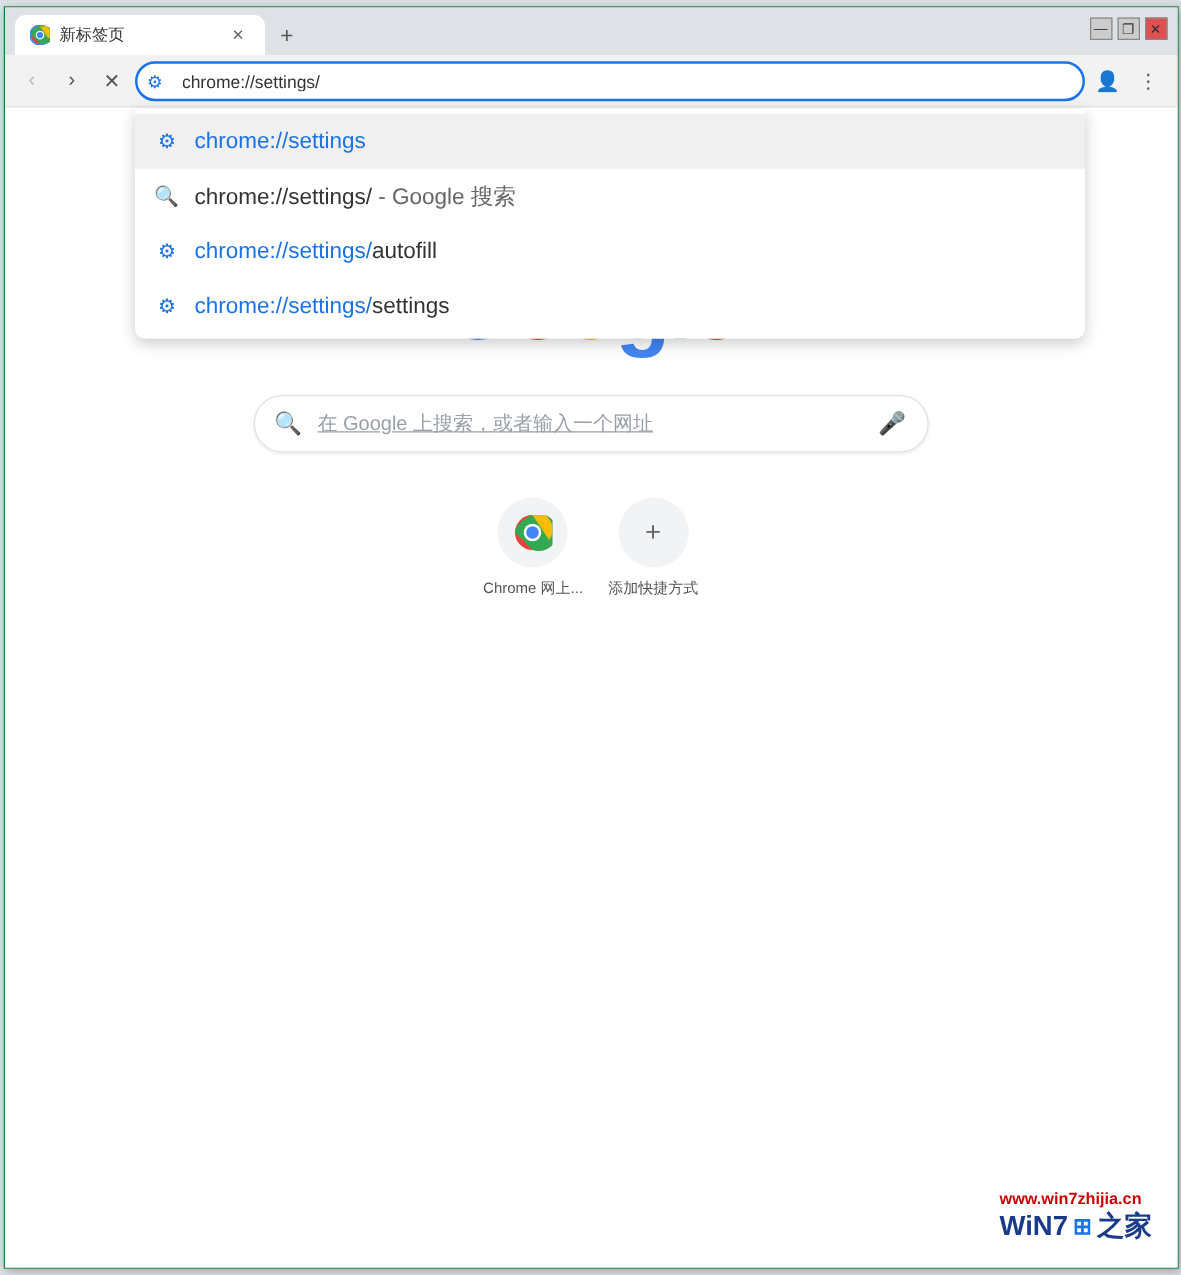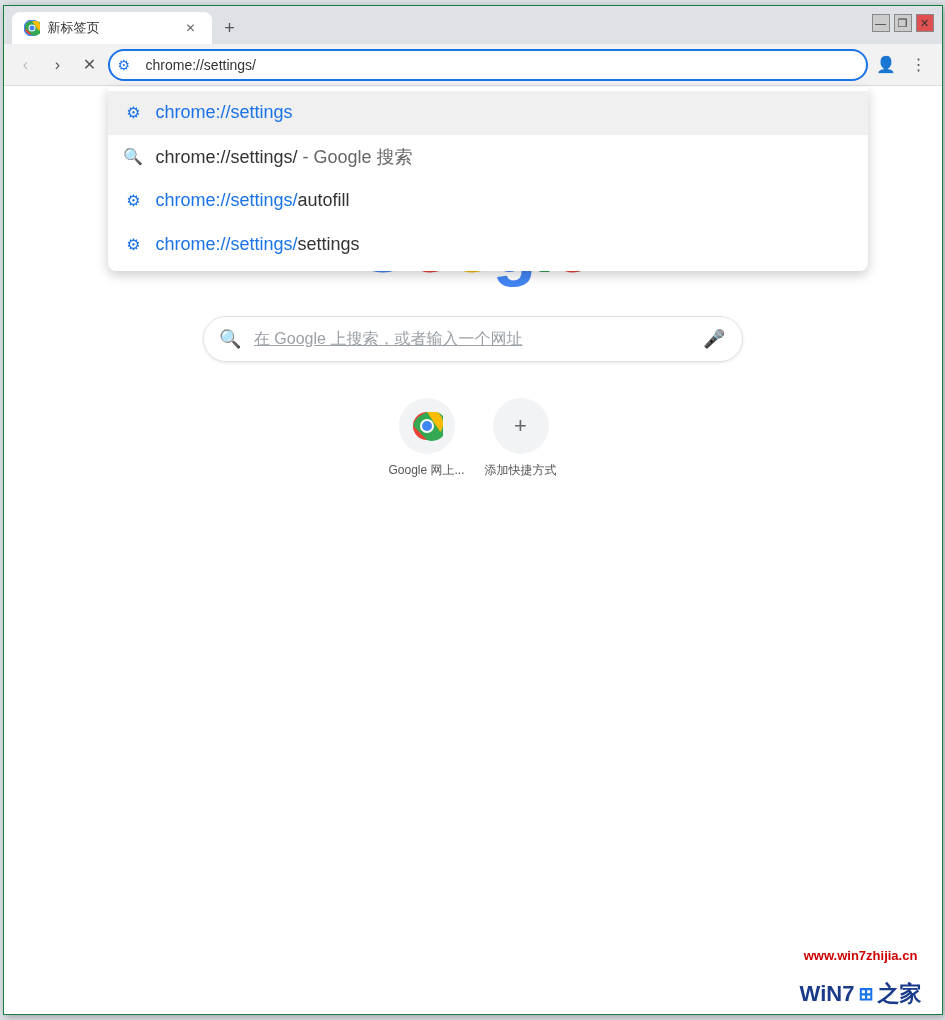--- a/index.html
+++ b/index.html
@@ -329,39 +329,38 @@
     }
 
     .add-shortcut-icon {
       font-size: 22px;
       color: #666;
     }
 
     
     .watermark {
       position: absolute;
-      bottom: 5px;
+      bottom: 18px;
       right: 20px;
-      text-align: center;
+      text-align: left;
     }
 
     .watermark-url {
       color: #cc0000;
       font-size: 13px;
       font-weight: bold;
     }
 
     .watermark-logo {
       font-size: 22px;
       font-weight: bold;
       color: #1a3a8a;
       display: flex;
       align-items: center;
       gap: 4px;
-      margin-top: 16px;
     }
 
     .watermark-logo .win-icon {
       color: #1a73e8;
       font-size: 18px;
     }
   </style>
 </head>
 <body>
 
@@ -471,21 +470,21 @@
         <div class="shortcut-item">
           <div class="shortcut-icon">
             <svg class="chrome-icon-svg" viewBox="0 0 32 32">
               <circle cx="16" cy="16" r="14" fill="#EA4335"></circle>
               <path d="M2.5 16 Q2 8 16 2 L26 2 A14 14 0 0 1 16 30 Z" fill="#34A853"></path>
               <path d="M16 2 L26 2 A14 14 0 0 1 29.3 22 Z" fill="#FBBC05"></path>
               <circle cx="16" cy="16" r="7" fill="white"></circle>
               <circle cx="16" cy="16" r="5" fill="#4285F4"></circle>
             </svg>
           </div>
-          <span class="shortcut-label">Google 网上...</span>
+          <span class="shortcut-label">Chrome 网上...</span>
         </div>
 
         <div class="shortcut-item">
           <div class="shortcut-icon">
             <span class="add-shortcut-icon">+</span>
           </div>
           <span class="shortcut-label">添加快捷方式</span>
         </div>
 
       </div>

